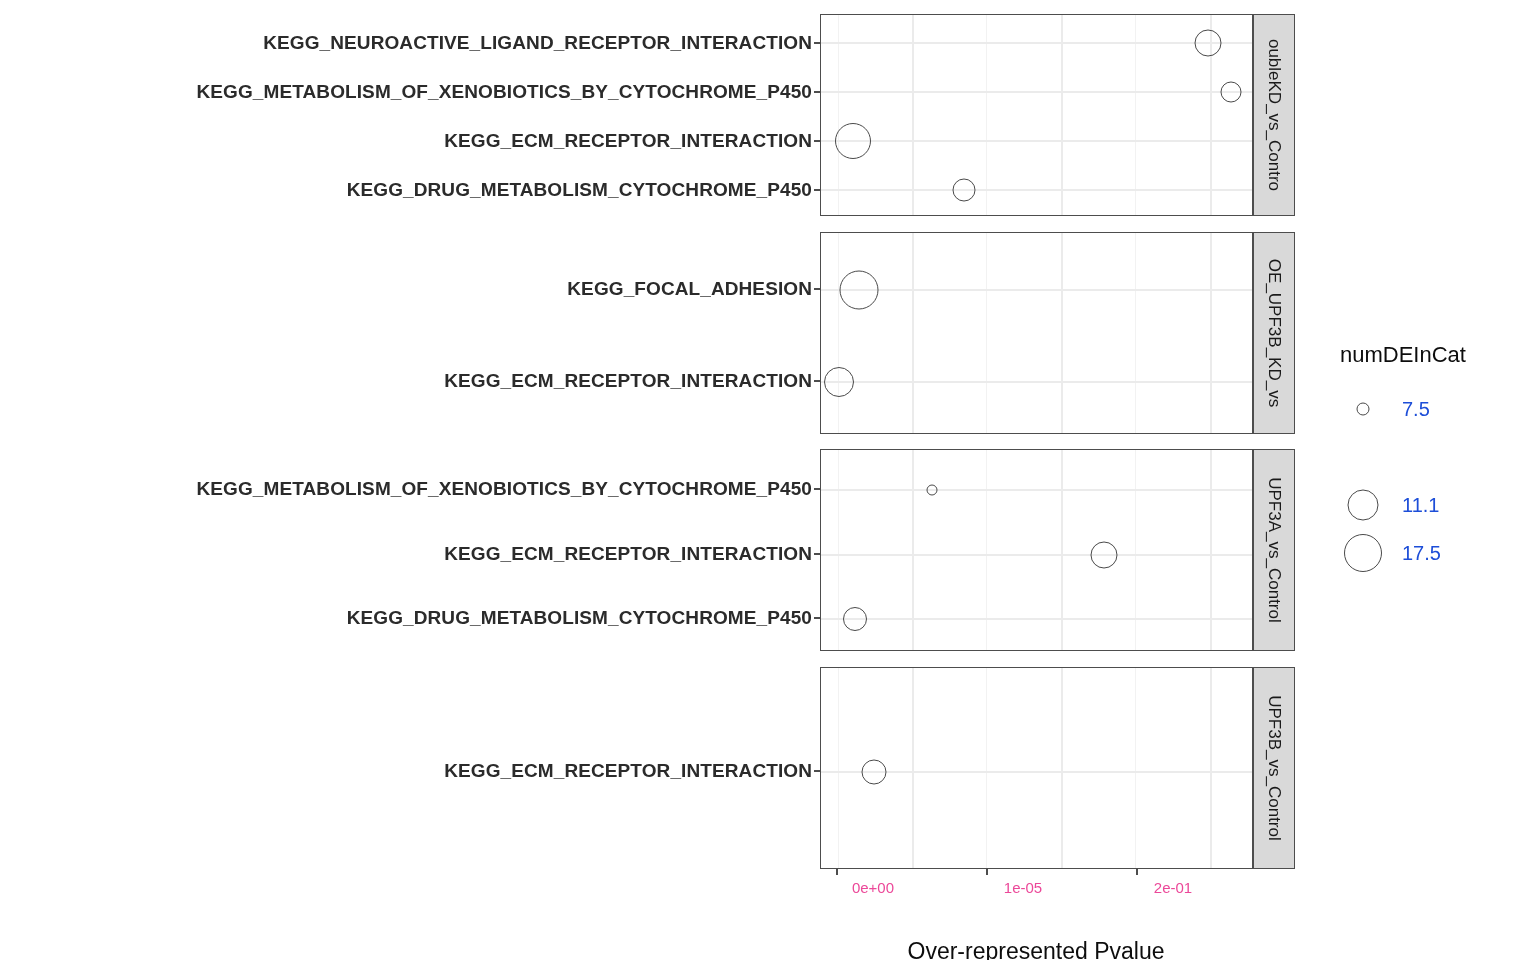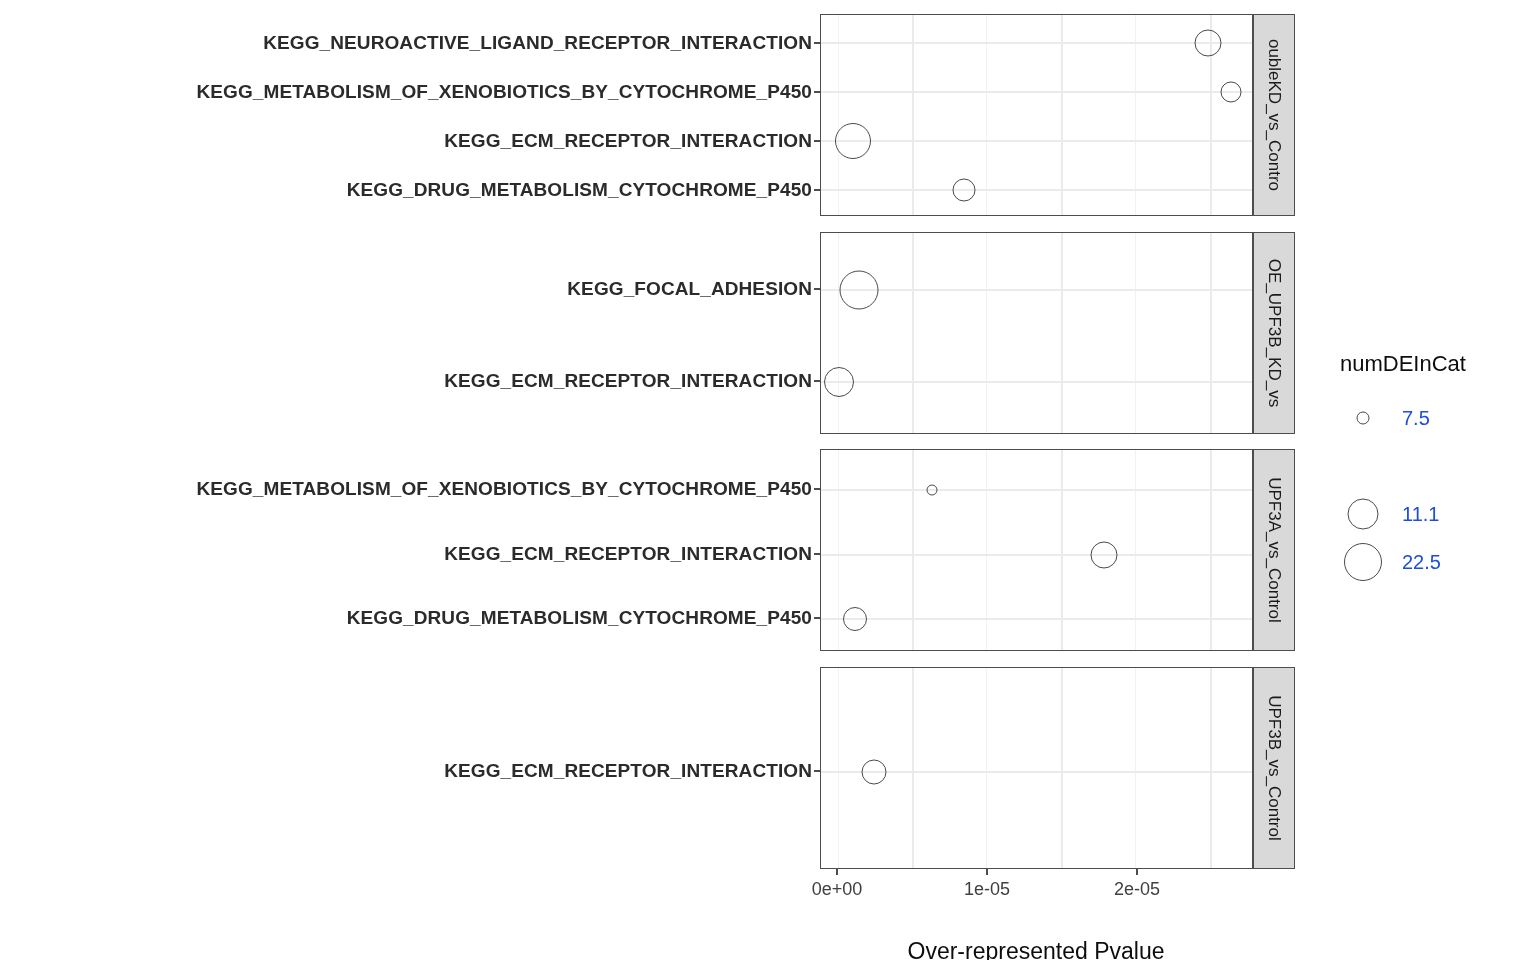--- a/index.html
+++ b/index.html
@@ -63,23 +63,24 @@
     font-size:17px;
     color:#1a1a1a;
   }
 
   
   .ytick{position:absolute;width:6px;height:1.6px;background:#4d4d4d;}
   .xtick{position:absolute;width:1.6px;height:6px;background:#4d4d4d;}
   .xticklab{
     position:absolute;
     transform:translateX(-50%);
-    font-size:18px;
-    color:#404040;
-    white-space:nowrap;
+    font-size:15px;
+    color:#ec4899;
+    white-space:nowrap;
+    margin-left:36px;
   }
   .axis-title{
     position:absolute;
     font-size:23px;
     color:#0d0d0d;
     white-space:nowrap;
     transform:translateX(-50%);
   }
 
   
@@ -212,25 +213,25 @@
   <div class="strip" style="left:1253px;top:667px;width:42px;height:202px;">
     <div class="strip-txt">UPF3B_vs_Control</div>
   </div>
 
   <div>
     <div class="xtick" style="left:836px;top:869px;"></div>
     <div class="xtick" style="left:986px;top:869px;"></div>
     <div class="xtick" style="left:1136px;top:869px;"></div>
     <div class="xticklab" style="left:837px;top:879px;">0e+00</div>
     <div class="xticklab" style="left:987px;top:879px;">1e-05</div>
-    <div class="xticklab" style="left:1137px;top:879px;">2e-05</div>
+    <div class="xticklab" style="left:1137px;top:879px;">2e-01</div>
     <div class="axis-title" style="left:1036px;top:938px;">Over-represented Pvalue</div>
   </div>
 
-  <div class="legend" style="left:1340px;top:351px;width:180px;height:235px;">
+  <div class="legend" style="left:1340px;top:342px;width:180px;height:235px;">
     <div class="legend-title">numDEInCat</div>
 
     <div class="legend-row" style="top:44px;height:46px;width:170px;">
       <div class="legend-key">
         <div class="legend-circle" style="width:13px;height:13px;"></div>
       </div>
       <div class="legend-label">7.5</div>
     </div>
 
 
@@ -238,17 +239,17 @@
       <div class="legend-key">
         <div class="legend-circle" style="width:31px;height:31px;"></div>
       </div>
       <div class="legend-label">11.1</div>
     </div>
 
     <div class="legend-row" style="top:188px;height:46px;width:170px;">
       <div class="legend-key">
         <div class="legend-circle" style="width:38px;height:38px;"></div>
       </div>
-      <div class="legend-label">22.5</div>
+      <div class="legend-label">17.5</div>
     </div>
   </div>
 
 </div>
 
 </body></html>

